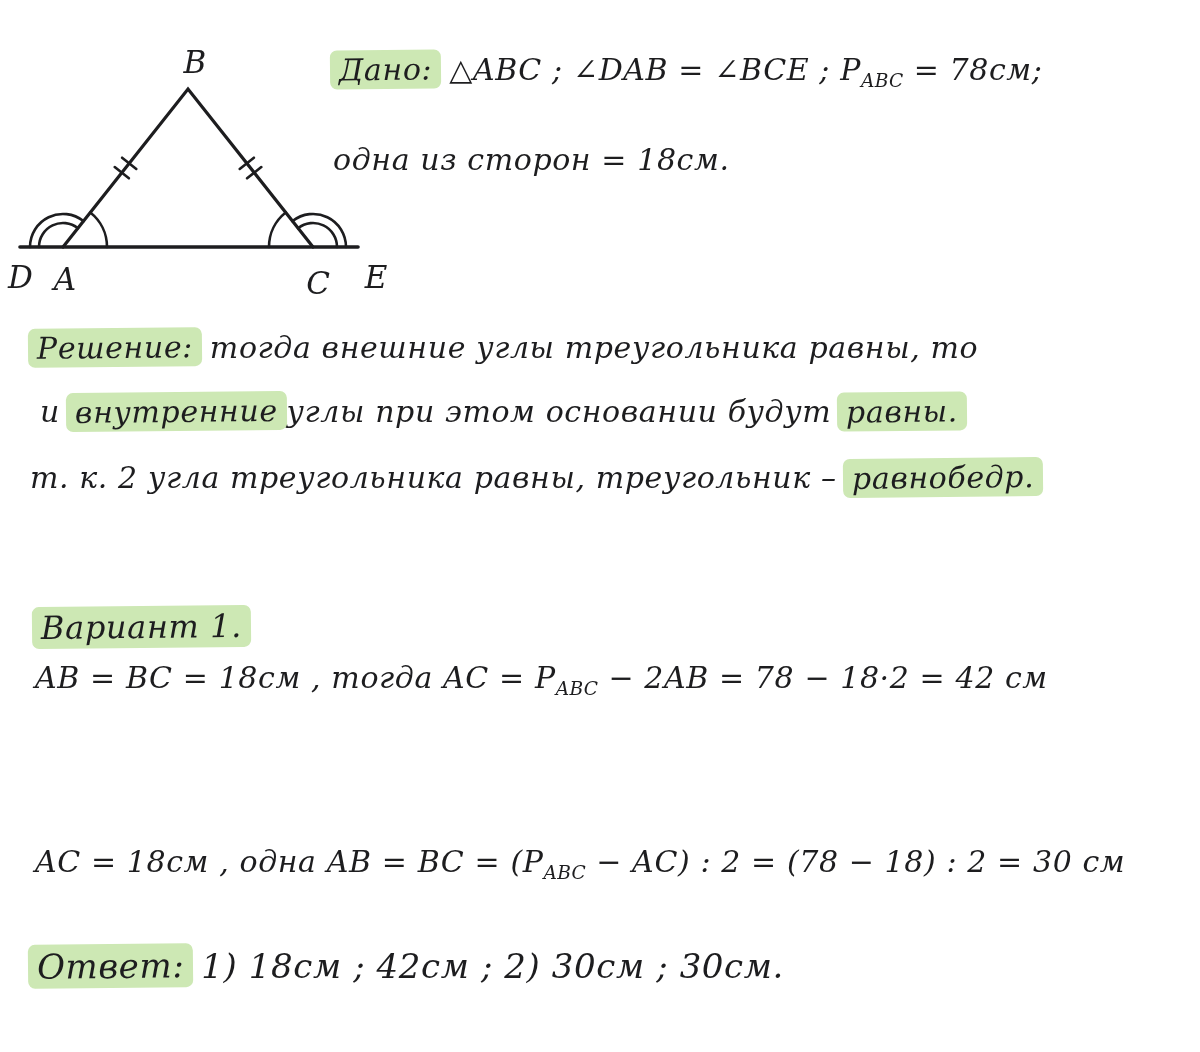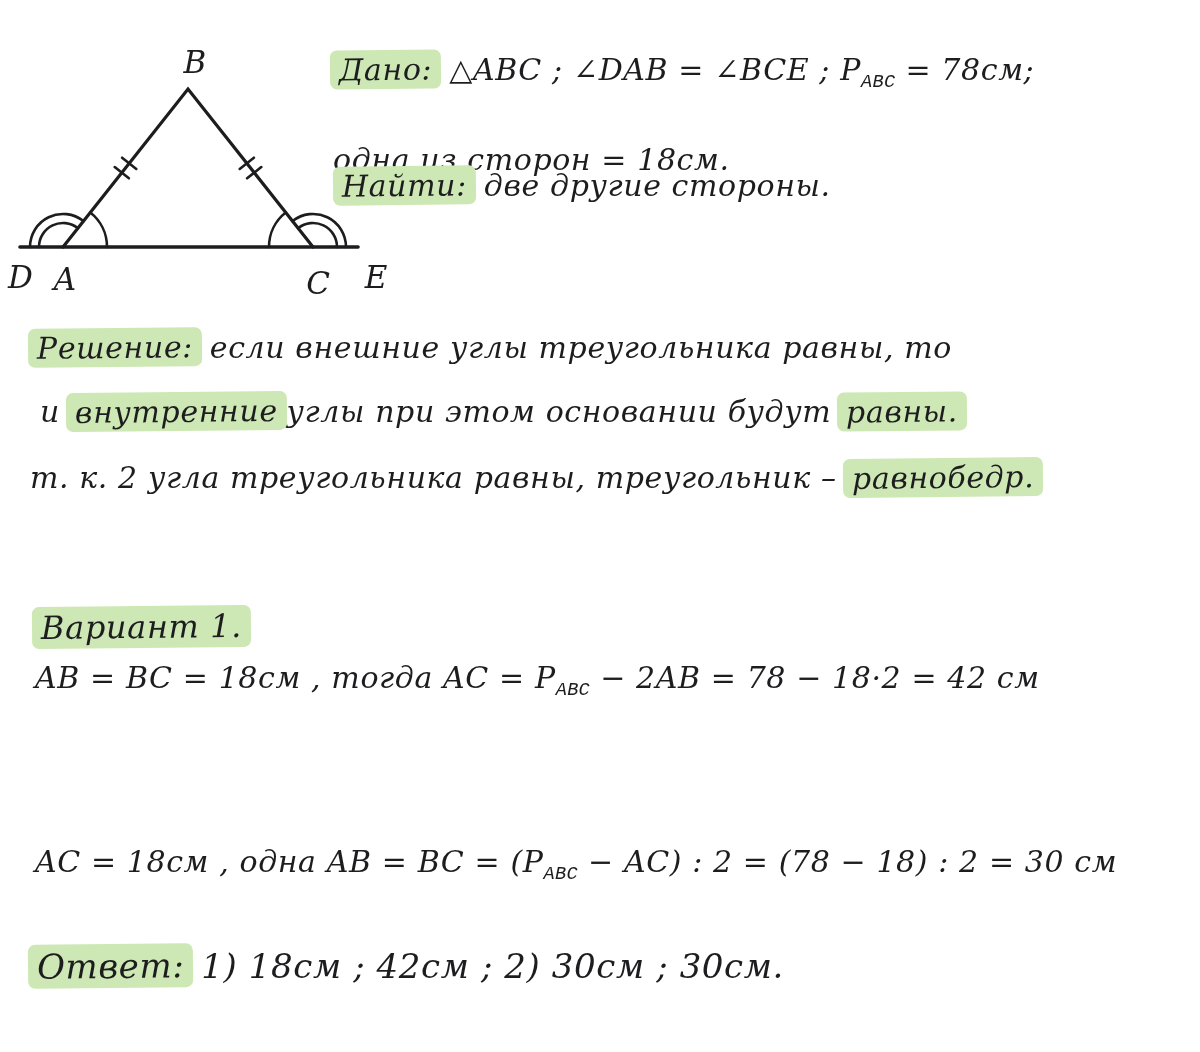--- a/index.html
+++ b/index.html
@@ -28,21 +28,20 @@
     border-radius: 7px;
     padding: 2px 9px;
     margin-right: 8px;
     display: inline-block;
     transform: rotate(-0.6deg);
   }
   .hl-tail { margin-left: 6px; margin-right: 0; }
   sub {
     font-size: 0.62em;
     letter-spacing: 0.3px;
-    font-family: Liberation Mono, monospace;
   }
   .formula { font-size: 30px; }
   .equality { font-size: 33px; }
   .variant-title { font-size: 32px; }
   .answer-line { font-size: 34px; }
   .diagram {
     position: absolute;
     left: 0; top: 40px;
     width: 400px; height: 270px;
   }
@@ -94,26 +93,23 @@
     <text x="318" y="254" text-anchor="middle">C</text>
     <text x="376" y="248" text-anchor="middle">E</text>
   </svg>
 
   <div class="hand" style="left:330px; top:50px;">
     <span class="hl">Дано:</span><span>△ABC ; ∠DAB = ∠BCE ; P</span><sub>ABC</sub><span> = 78см;</span>
   </div>
   <div class="hand" style="left:333px; top:110px;margin-top:32px;">
     <span>одна из сторон = 18см.</span>
   </div>
-  <div class="hand" style="left:333px; top:166px;">
-    <span class="hl">Найти:</span><span>две другие стороны.</span>
-  </div>
 
   <div class="hand" style="left:28px; top:328px;">
-    <span class="hl">Решение:</span><span>если внешние углы треугольника равны, то</span>
+    <span class="hl">Решение:</span><span>тогда внешние углы треугольника равны, то</span>
   </div>
   <div class="hand" style="left:32px; top:392px;margin-left:8px;">
     <span>и</span><span class="hl hl-tail">внутренние</span><span>углы при этом основании будут</span><span class="hl hl-tail">равны.</span>
   </div>
   <div class="hand" style="left:30px; top:458px;">
     <span>т. к. 2 угла треугольника равны, треугольник –</span><span class="hl hl-tail">равнобедр.</span>
   </div>
 
   <div class="hand variant-title" style="left:32px; top:606px;">
     <span class="hl">Вариант 1.</span>

